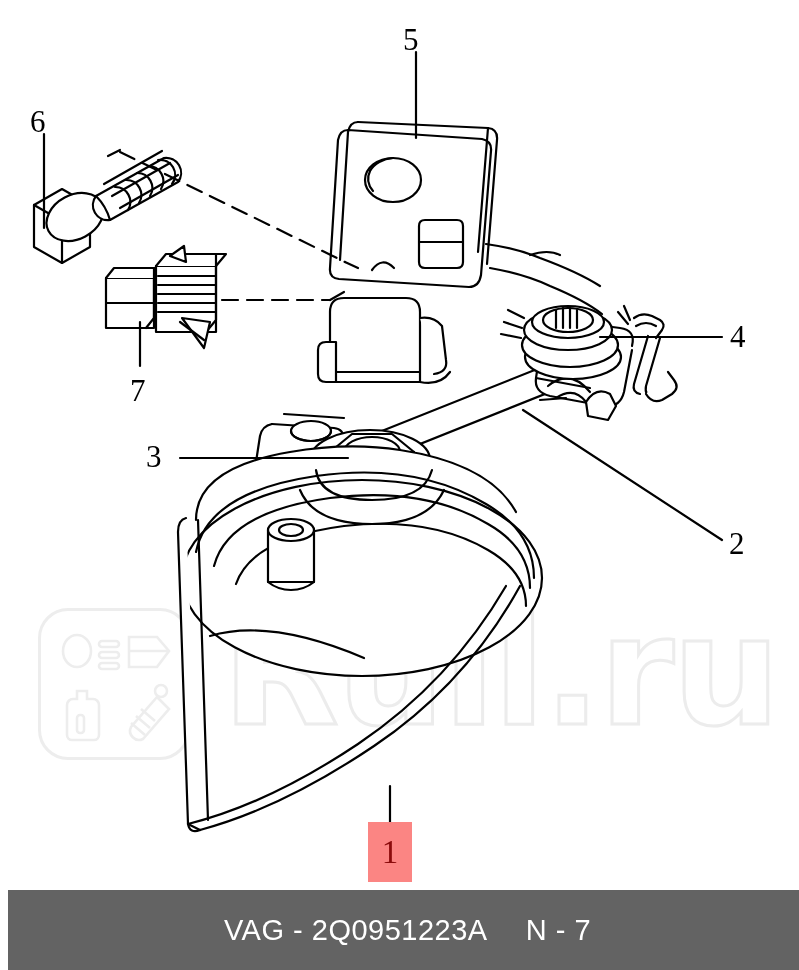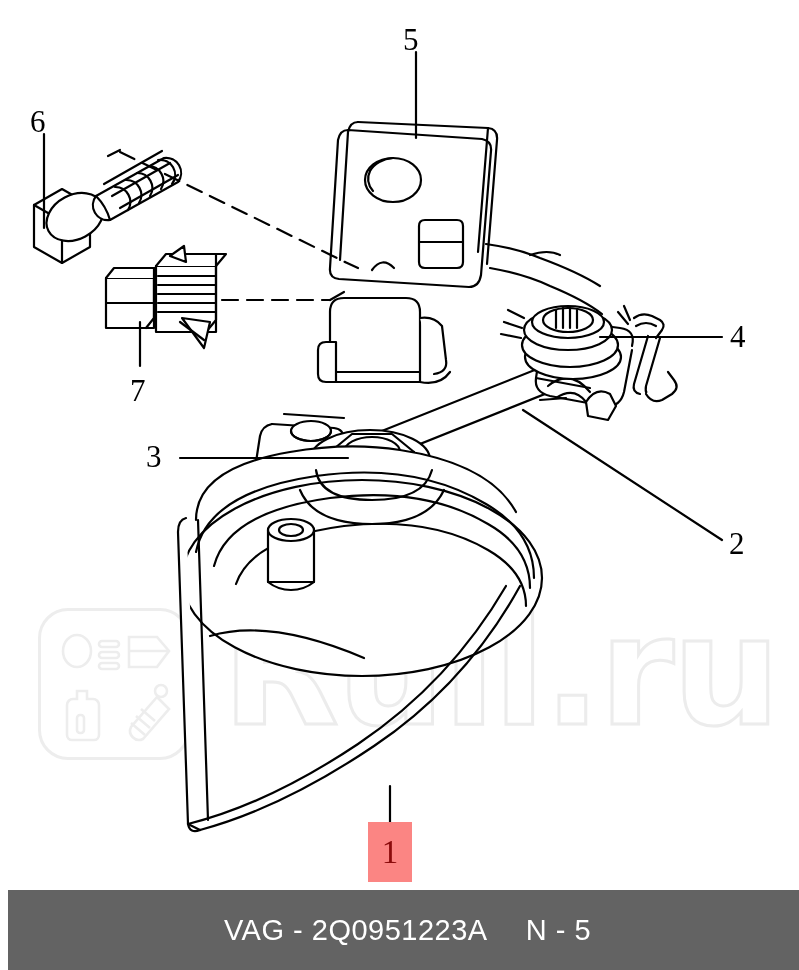--- a/index.html
+++ b/index.html
@@ -345,17 +345,17 @@
     <div class="callout" style="left:729px; top:528px;">2</div>
 
     <div class="callout-hl" style="left:368px; top:822px; width:44px; height:60px;">1</div>
 
   </div>
 
   <div id="footer-bar">
     <div id="footer-inner">
       <span class="footer-part">VAG - 2Q0951223A</span>
       <span class="footer-gap"></span>
-      <span class="footer-part">N - 5</span>
+      <span class="footer-part">N - 7</span>
     </div>
   </div>
 
 </div>
 
 </body></html>

